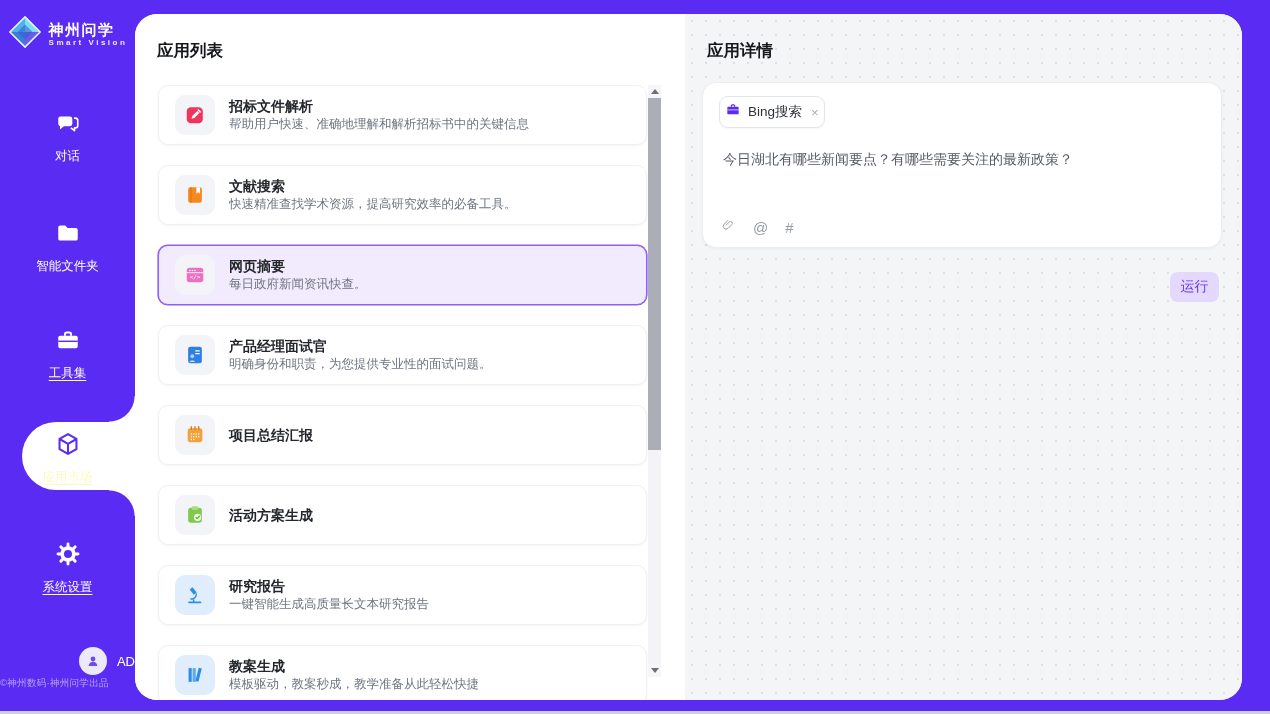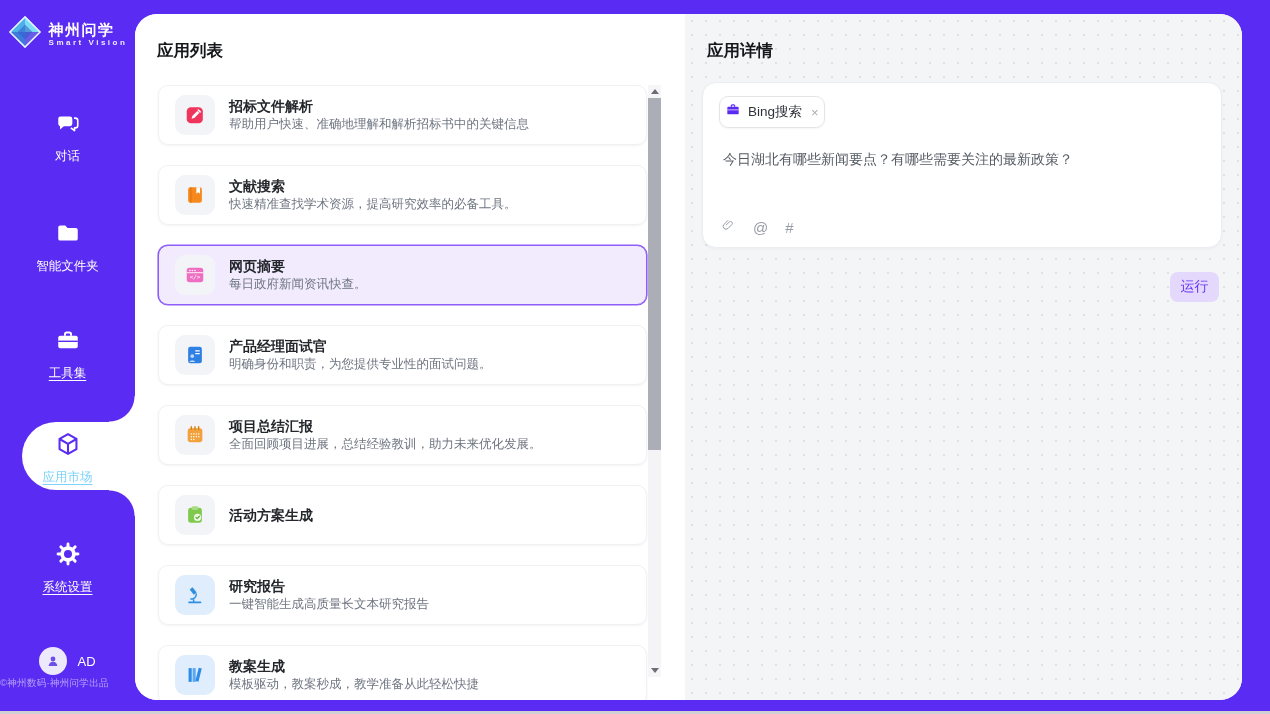--- a/index.html
+++ b/index.html
@@ -12,28 +12,28 @@
   .logo{position:absolute;top:15px;left:0;width:135px;display:flex;align-items:center;justify-content:center;gap:7px;}
   .logo-text .t1{font-size:15px;font-weight:700;color:#fff;letter-spacing:1.5px;line-height:17px;}
   .logo-text .t2{font-size:8px;font-weight:600;color:rgba(255,255,255,.9);letter-spacing:2.5px;line-height:10px;}
   .nav-item{position:absolute;left:0;width:135px;display:flex;flex-direction:column;align-items:center;gap:8px;color:#fff;cursor:pointer;}
   .nav-label{font-size:12.5px;color:#fff;}
   .nav-label.u{text-decoration:underline;text-underline-offset:3px;}
   .nav-chat{top:110px;}
   .nav-folder{top:220px;}
   .nav-tools{top:327px;}
   .nav-market{top:431px;z-index:3;}
-  .nav-market .nav-label{color:#7dd3fc;}
+  .nav-market .nav-label{color:#fef9c3;}
   .nav-settings{top:541px;}
   .notch{position:absolute;left:22px;top:422px;width:113px;height:68px;background:#fff;border-radius:34px 0 0 34px;z-index:2;}
   .notch::before{content:"";position:absolute;right:0;top:-26px;width:26px;height:26px;
     background:radial-gradient(circle 26px at 0 0,#5A2BF2 25px,#fff 26px);}
   .notch::after{content:"";position:absolute;right:0;bottom:-26px;width:26px;height:26px;
     background:radial-gradient(circle 26px at 0 100%,#5A2BF2 25px,#fff 26px);}
-  .user-row{position:absolute;bottom:36px;left:0;width:135px;display:flex;align-items:center;justify-content:center;gap:10px;}
+  .user-row{position:absolute;bottom:36px;left:0;width:135px;display:flex;align-items:center;justify-content:flex-end;gap:10px;}
   .avatar{width:28px;height:28px;border-radius:50%;background:#EDE9FC;display:flex;align-items:center;justify-content:center;}
   .user-name{color:#fff;font-size:13px;}
   .sidebar-footer{position:absolute;bottom:21px;left:0;width:135px;font-size:9.5px;color:rgba(255,255,255,.55);letter-spacing:.3px;}
 
   
   .content{position:absolute;left:135px;top:14px;width:1107px;height:686px;background:#fff;border-radius:22px;overflow:hidden;display:flex;}
   .list-panel{position:relative;width:550px;background:#fff;flex:none;}
   .detail-panel{position:relative;flex:1;background:#F4F5F7;
     background-image:radial-gradient(circle,#DFE0E5 1px,rgba(0,0,0,0) 1.2px);background-size:14px 14px;}
   .panel-title{position:absolute;top:26px;left:22px;font-size:16.5px;font-weight:700;color:#15171B;}
@@ -242,21 +242,20 @@
                   <circle cx="10.7" cy="14" r=".8"></circle>
                   <circle cx="13.4" cy="14" r=".8"></circle>
                   <circle cx="16.1" cy="14" r=".8"></circle>
                 <circle cx="8" cy="17" r=".8"></circle>
                   <circle cx="10.7" cy="17" r=".8"></circle>
               </g>
             </svg>
           </span>
           <span class="card-text">
             <span class="card-title">项目总结汇报</span>
-            <span class="card-desc">全面回顾项目进展，总结经验教训，助力未来优化发展。</span>
           </span>
         </div>
 
         <div class="card">
           <span class="icon-box">
             <svg width="22" height="22" viewBox="0 0 24 24">
               <rect x="4.5" y="4" width="15" height="16.5" rx="3" fill="#7FC94F"></rect>
               <rect x="8.5" y="2.5" width="7" height="4" rx="1.6" fill="#A9DC82"></rect>
               <circle cx="14.8" cy="14.6" r="3.9" fill="#EFF9E6"></circle>
               <path d="M13 14.6l1.4 1.4 2.4-2.6" stroke="#5FAE35" stroke-width="1.4" fill="none" stroke-linecap="round" stroke-linejoin="round"></path>

